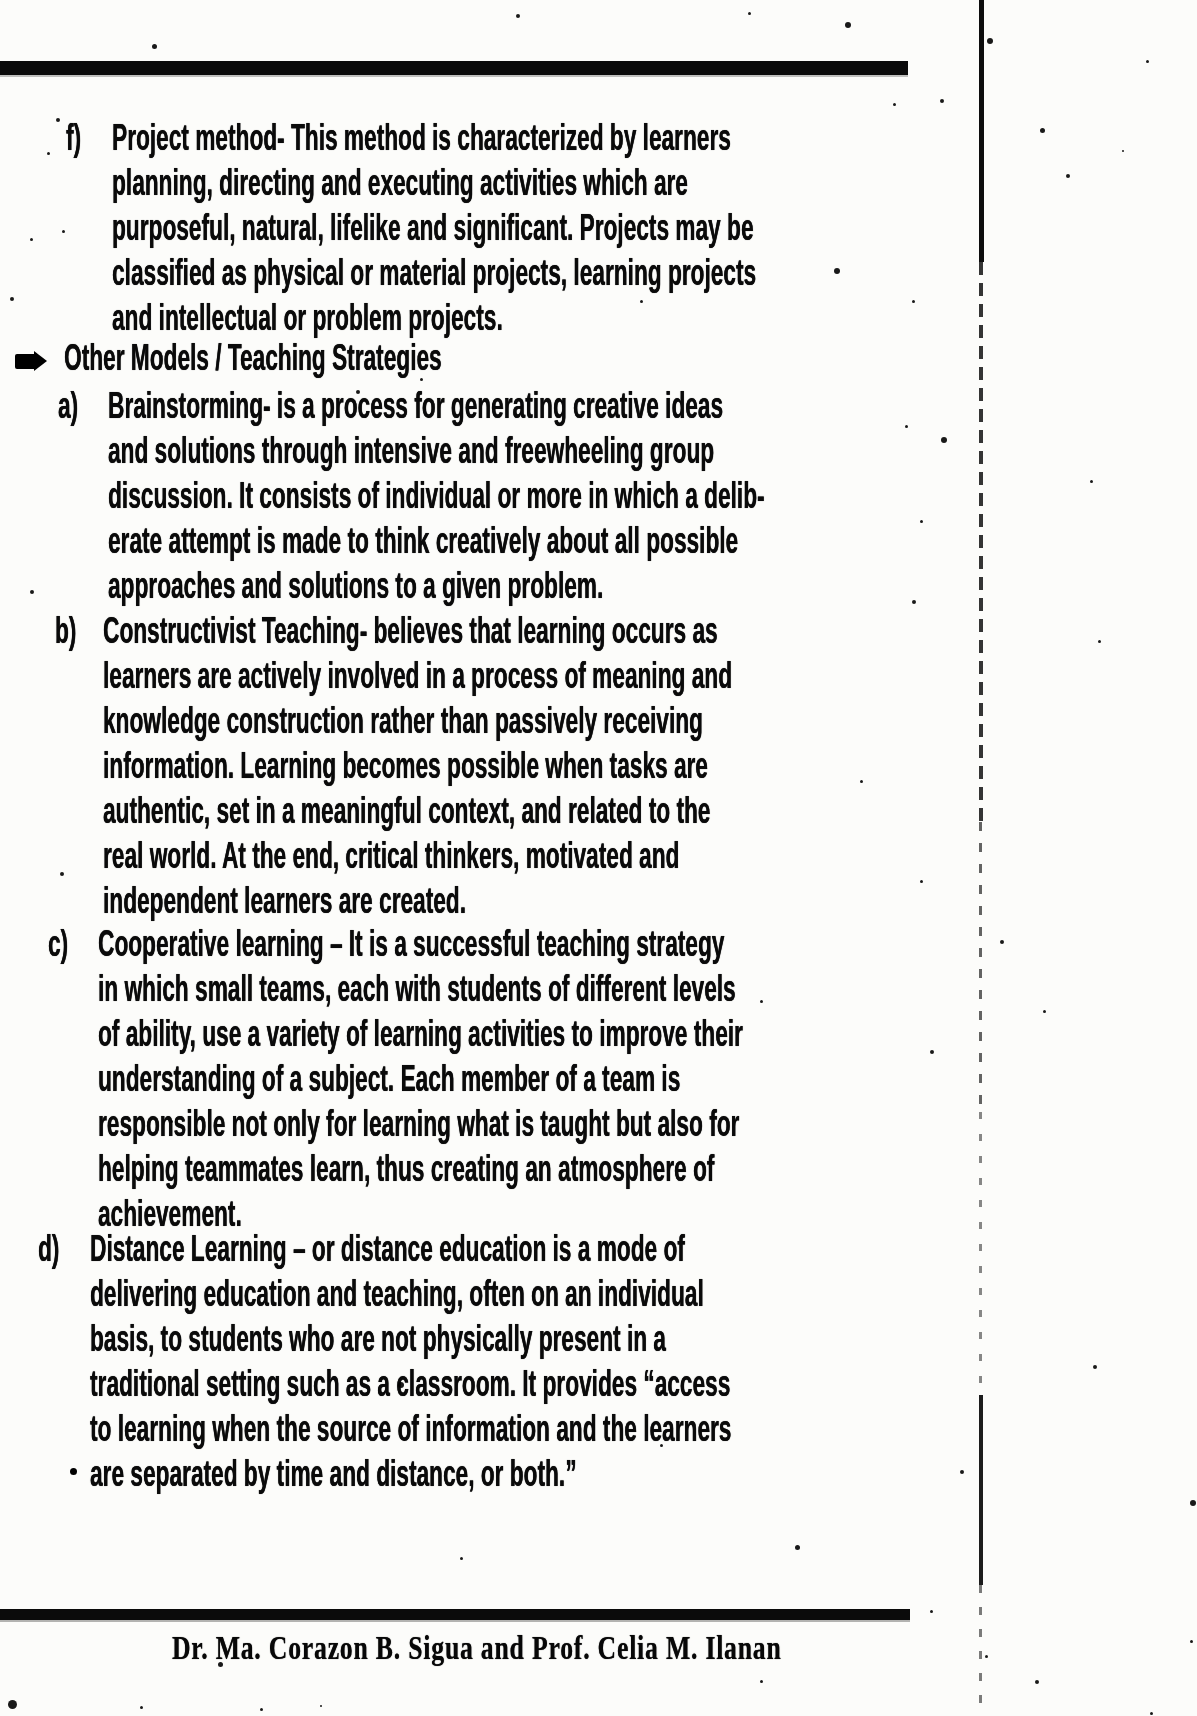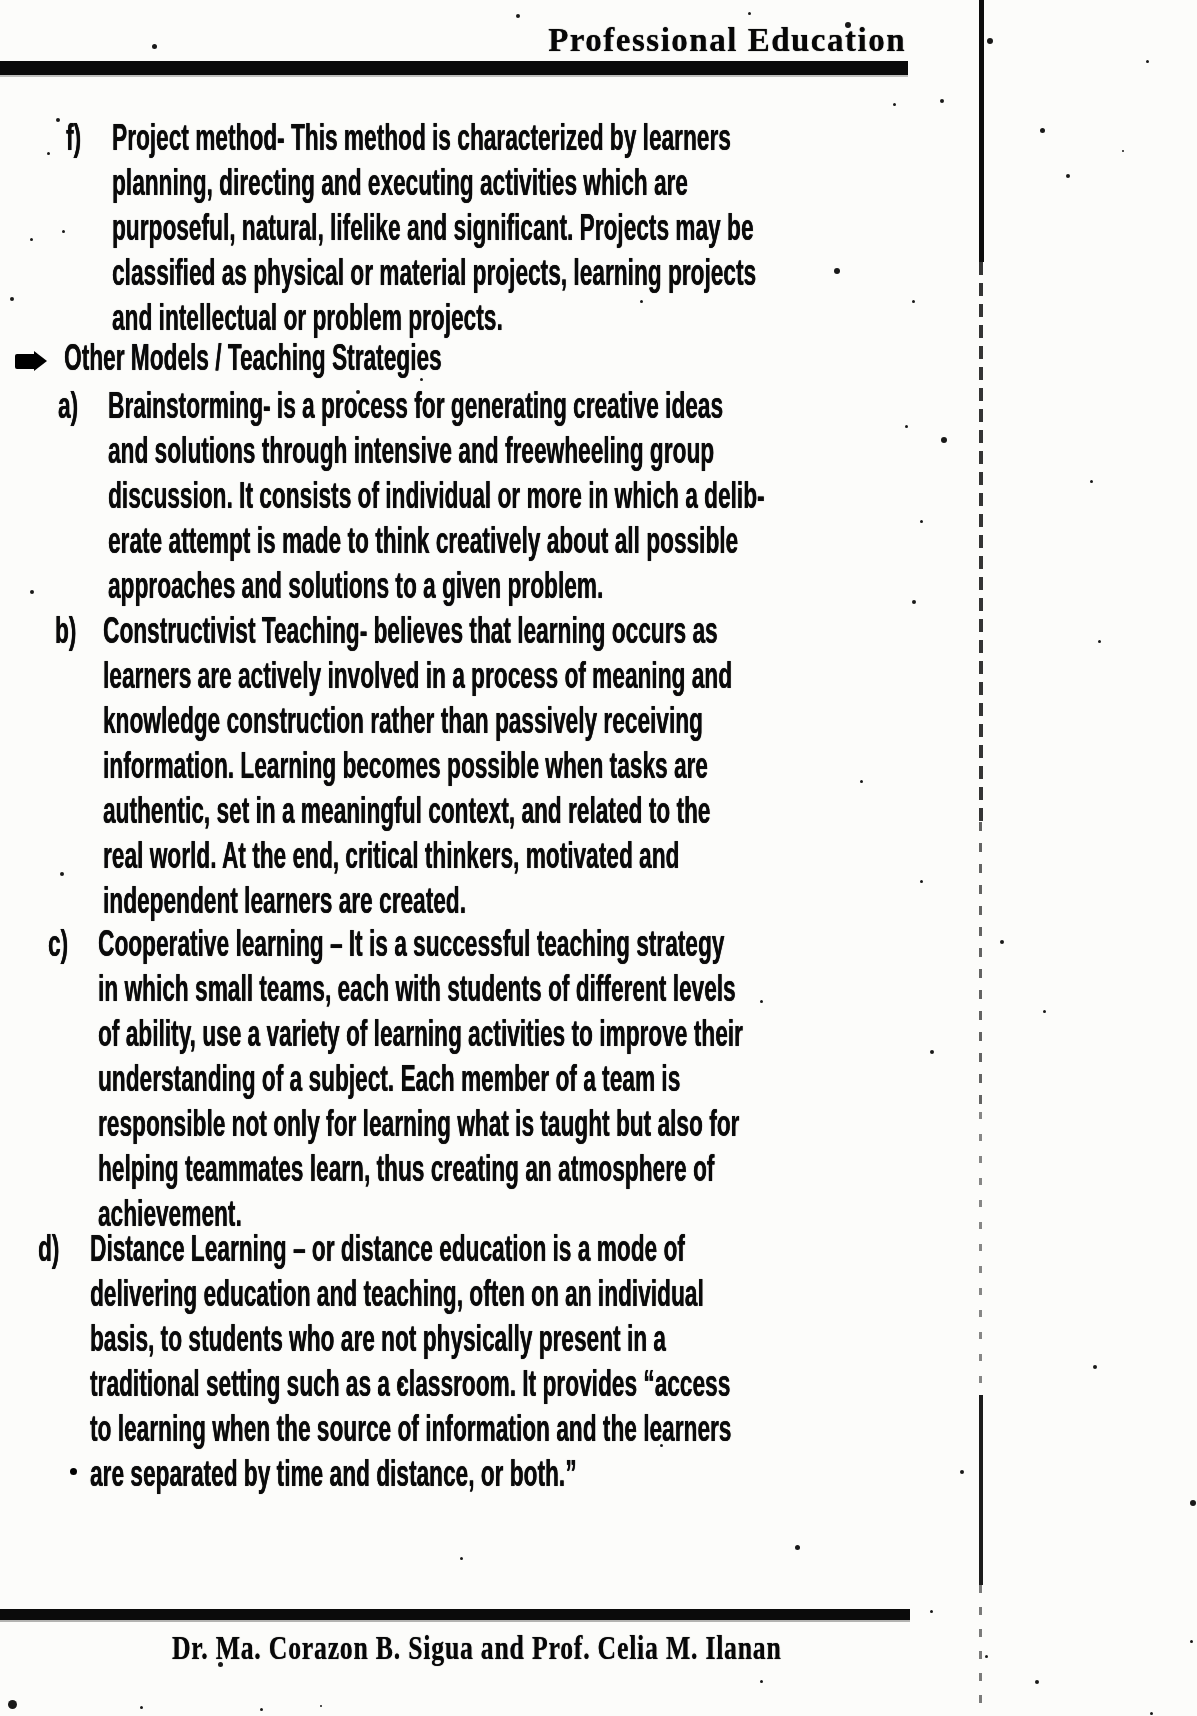--- a/index.html
+++ b/index.html
@@ -42,21 +42,20 @@
   .arrow .tip { width:0; height:0; border-left:13px solid #000;
     border-top:10px solid transparent; border-bottom:10px solid transparent; }
   .edge-seg { position:absolute; }
   .speck { position:absolute; background:#000; border-radius:50%; }
 </style>
 </head>
 <body>
 
 <div class="page">
 
-  <div class="serifline hdr">Professional Education</div>
   <div class="rule rule-top"></div>
 
   <span class="cond label" style="left:66px; top:115px;">f)</span>
   <div class="cond" style="left:112px; top:115px;">Project method- This method is characterized by learners
 planning, directing and executing activities which are
 purposeful, natural, lifelike and significant. Projects may be
 classified as physical or material projects, learning projects
 and intellectual or problem projects.</div>
 
   <div class="arrow">

